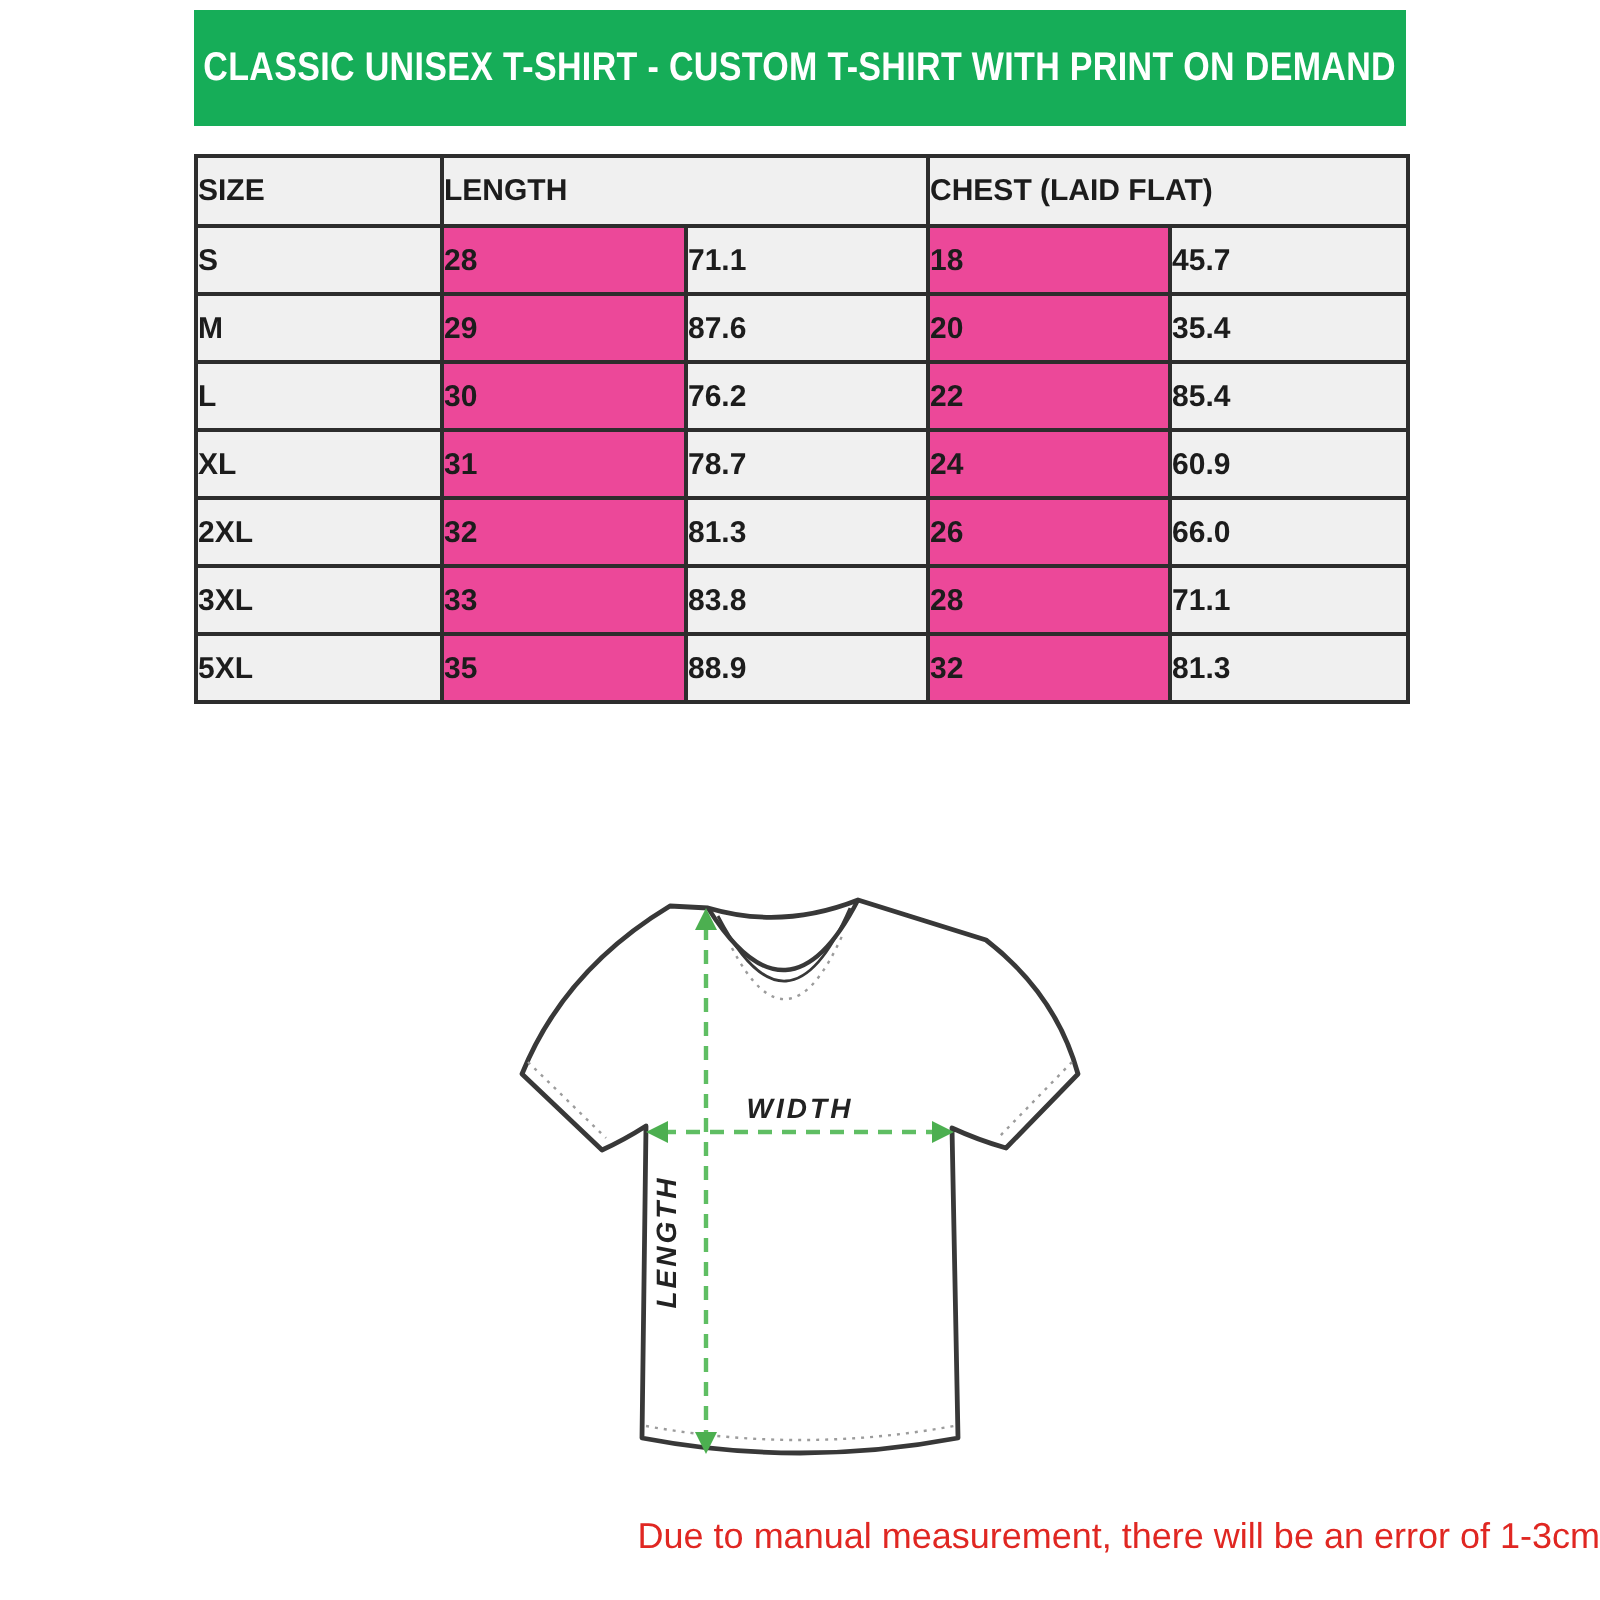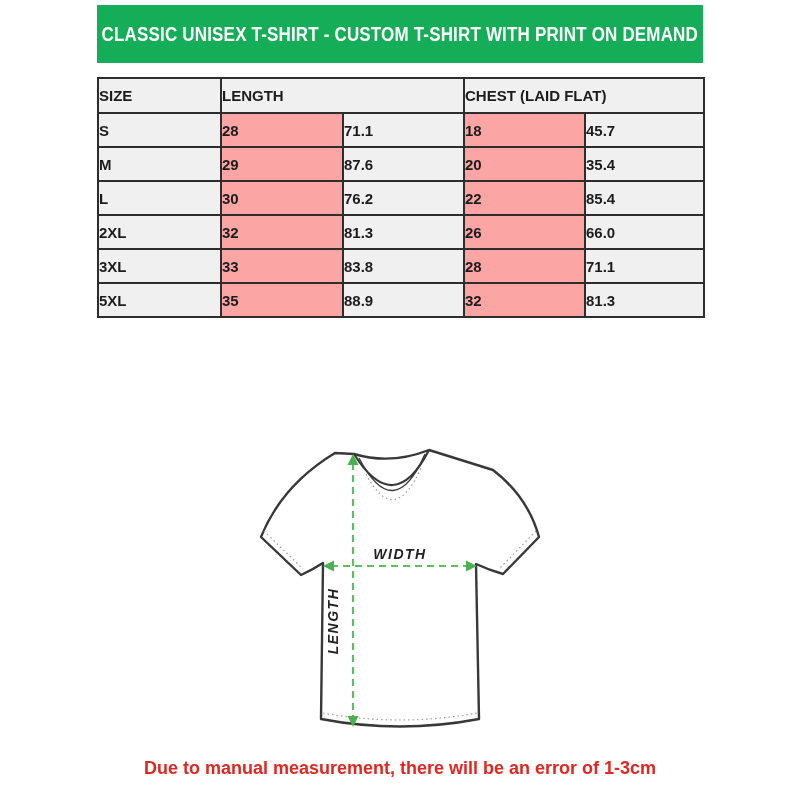--- a/index.html
+++ b/index.html
@@ -19,28 +19,28 @@
   
   table.size-table {
     position:absolute; left:97px; top:77px; width:606px;
     border-collapse:collapse; table-layout:fixed;
   }
   table.size-table th, table.size-table td {
     border:2px solid #2d2d2d; text-align:left; vertical-align:middle;
     font-size:15px; color:#1c1c1c; padding:0;
   }
   table.size-table th { height:33px; font-weight:bold; background:#f0f0f0; }
-  table.size-table td { height:32px; font-weight:bold; background:#fca5a5; }
+  table.size-table td { height:32px; font-weight:bold; background:#ec4899; }
   table.size-table td.shade { background:#f0f0f0; }
   
   .diagram { position:absolute; left:230px; top:423px; width:340px; height:332px;font-style:italic; }
   
   .note {
-    position:absolute; left:0; top:758px; width:800px; text-align:center;
-    font-size:18px; font-weight:bold;
+    position:absolute; left:0; top:758px; width:800px; text-align:right;
+    font-size:18px; font-weight:normal;
   }
 </style>
 </head>
 <body>
 
 <div class="page">
 
   <div class="banner" style="background: rgb(22, 173, 88);">
     <span class="banner-text" style="color: rgb(255, 255, 255);">CLASSIC UNISEX T-SHIRT - CUSTOM T-SHIRT WITH PRINT ON DEMAND</span>
   </div>
@@ -74,20 +74,27 @@
           <td class="shade">87.6</td>
           <td>20</td>
           <td class="shade">35.4</td>
         </tr>
         <tr>
           <td class="shade">L</td>
           <td>30</td>
           <td class="shade">76.2</td>
           <td>22</td>
           <td class="shade">85.4</td>
+        </tr>
+        <tr>
+          <td class="shade">XL</td>
+          <td>31</td>
+          <td class="shade">78.7</td>
+          <td>24</td>
+          <td class="shade">60.9</td>
         </tr>
         <tr>
           <td class="shade">2XL</td>
           <td>32</td>
           <td class="shade">81.3</td>
           <td>26</td>
           <td class="shade">66.0</td>
         </tr>
         <tr>
           <td class="shade">3XL</td>

